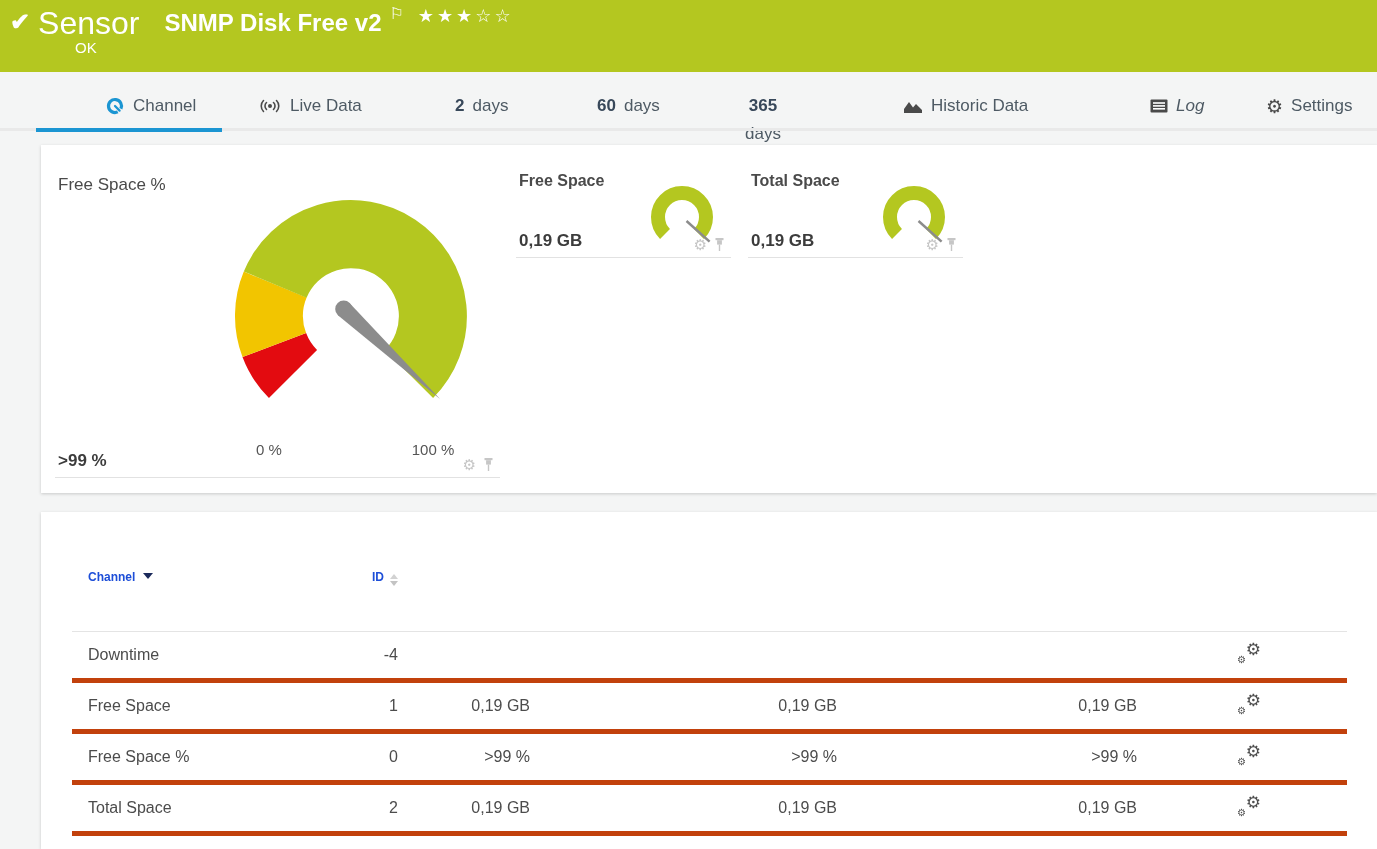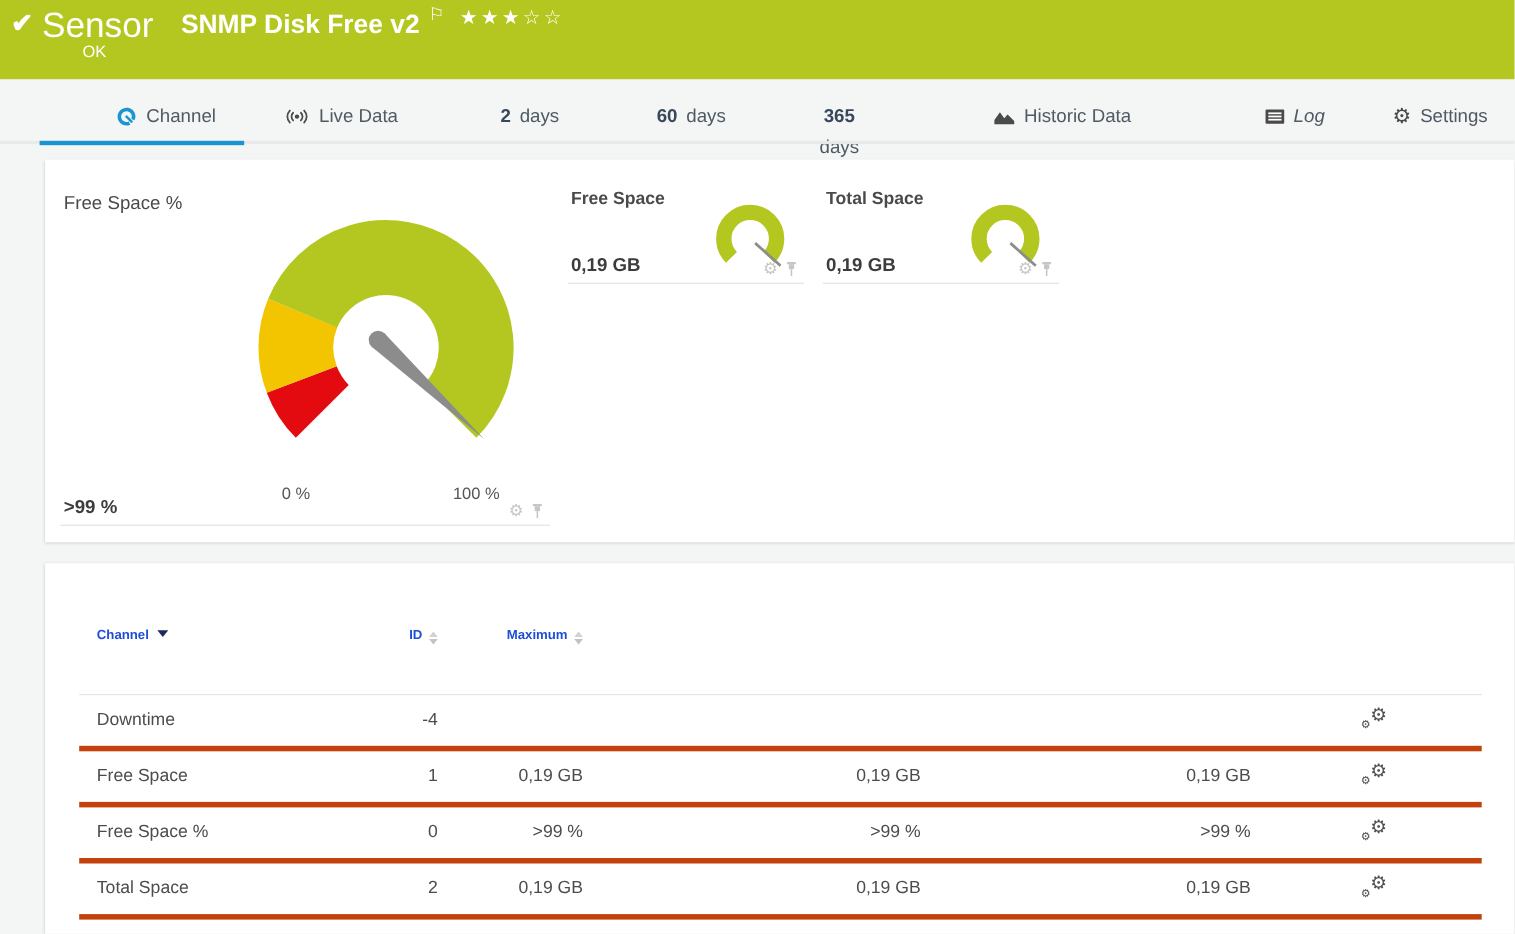--- a/index.html
+++ b/index.html
@@ -215,24 +215,20 @@
 
 <div class="card card2">
   <div class="table-wrap">
 
     <div class="trow thead">
       <div><span>Channel</span><span class="caret-desc"></span></div>
       <div class="c-right"><span>ID</span><span class="sort">
             <i class="up"></i>
             <i class="dn"></i>
           </span></div>
-      <div class="c-right"><span>Maximum</span><span class="sort">
-            <i class="up"></i>
-            <i class="dn"></i>
-          </span></div>
       <div></div>
     </div>
 
     <div>
       <div class="trow tbodyrow">
         <div>Downtime</div>
         <div class="c-right">-4</div>
         <div class="c-right"></div>
         <div class="c-right"></div>
         <div class="c-right"></div>

